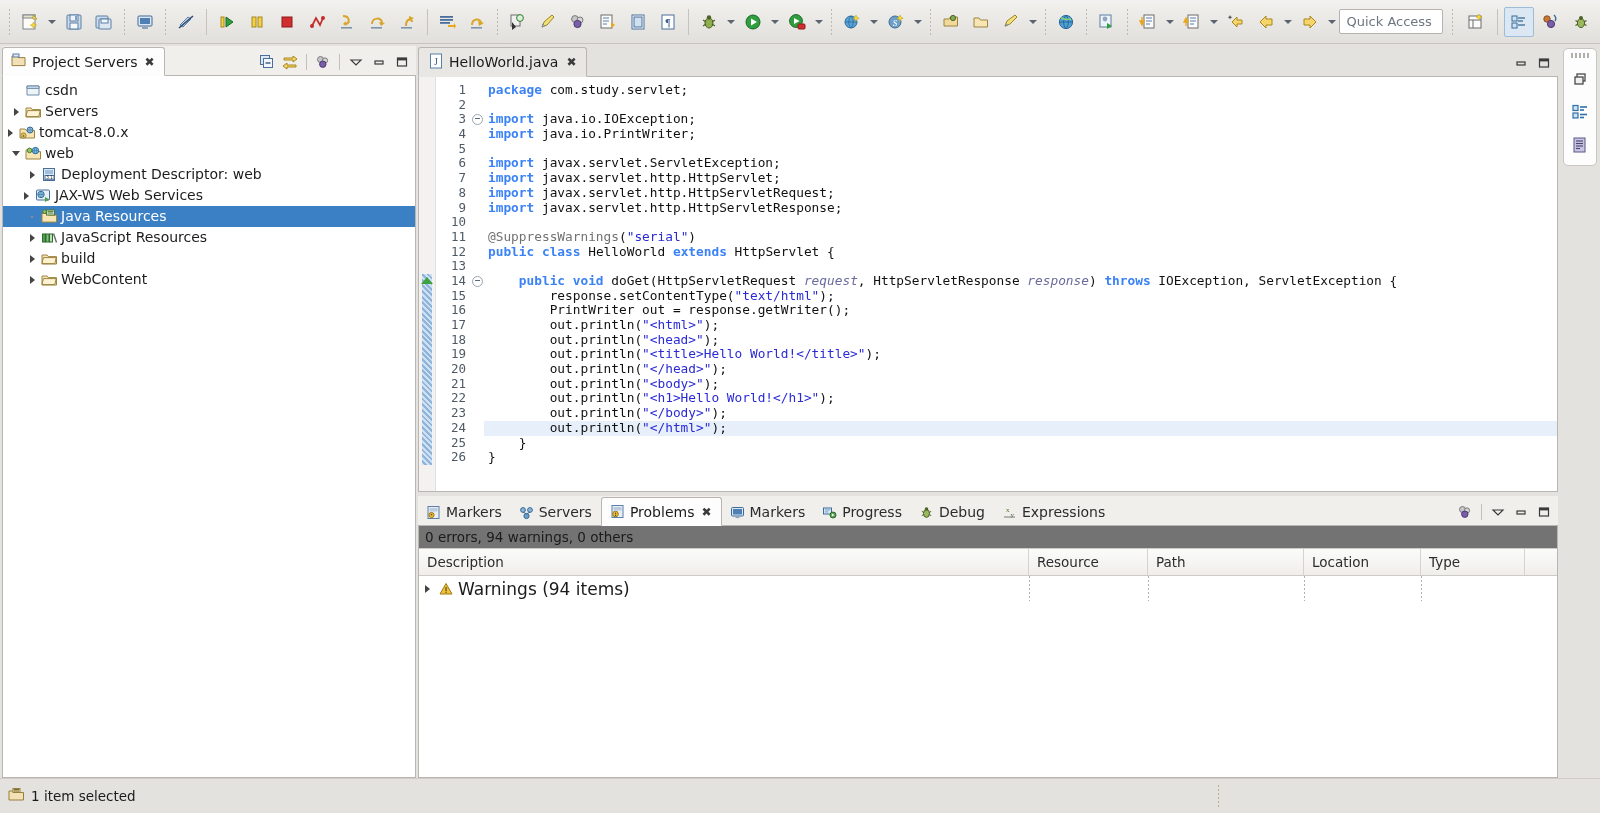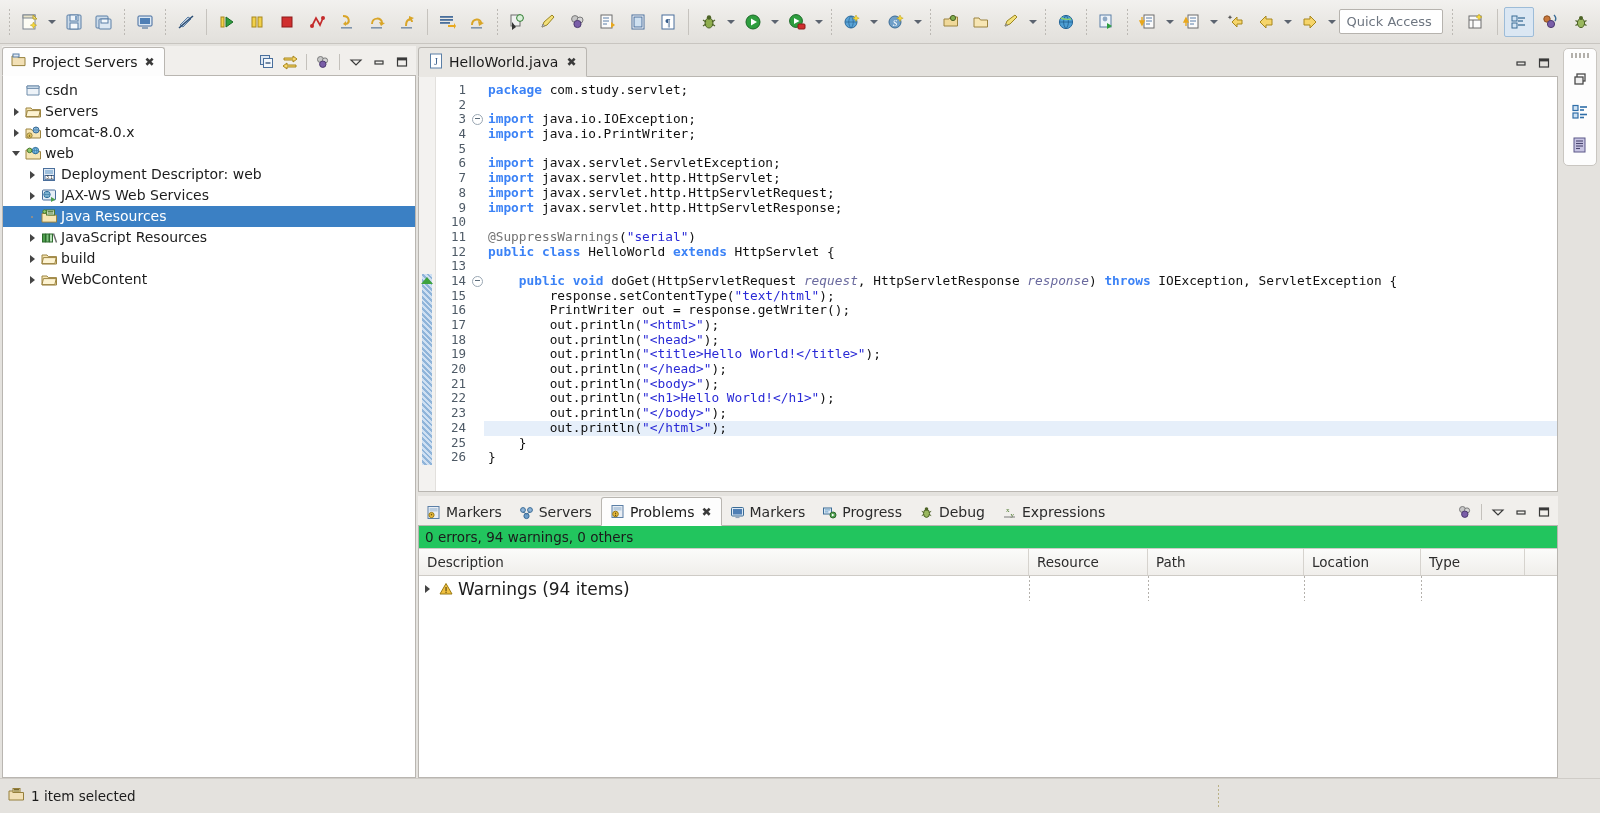--- a/index.html
+++ b/index.html
@@ -113,21 +113,21 @@
   .code .ln{height:14.7px;line-height:14.7px;padding-left:4px;}
   .code .ln.current{background:#e6effa;}
   .kw{color:#3b82f6;font-weight:bold;}
   .str{color:#2a2ad6;}
   .ann{color:#717171;}
   .param{color:#6a6a9e;font-style:italic;}
 
   
   .bottom{height:282px;flex:0 0 282px;display:flex;flex-direction:column;margin-top:4px;}
   .status-line{height:22px;flex:0 0 22px;display:flex;align-items:center;padding-left:6px;
-    font-size:13.5px;color:#1b1b1b;background:#22c55e;}
+    font-size:13.5px;color:#1b1b1b;background:#737373;}
   .ptable{flex:1 1 auto;display:flex;flex-direction:column;min-height:0;}
   .thead{display:flex;height:26px;flex:0 0 26px;align-items:stretch;
     background:linear-gradient(to bottom,#fbfbfa,#f0eeeb);
     border-top:1px solid #cecbc6;border-bottom:1px solid #cecbc6;font-size:13.5px;}
   .th{display:flex;align-items:center;padding-left:8px;box-sizing:border-box;
     border-right:1px solid #d6d3ce;color:#2c2c2c;cursor:default;}
   .tbody{flex:1 1 auto;position:relative;background:#fff;overflow:hidden;}
   .trow{display:flex;height:25px;font-size:17px;cursor:default;}
   .tcell{display:flex;align-items:center;gap:5px;padding-left:8px;box-sizing:border-box;height:25px;}
   .col-sep{position:absolute;top:0;bottom:0;width:1px;
@@ -585,21 +585,21 @@
                   <i class="right"></i>
                 </span>
                 <span class="ticon">
                   <svg width="17" height="15" viewBox="0 0 17 15">
                     <path d="M1 4 h5 l1.3 1.6 h8.2 v7.4 h-14.5 z" fill="#f7e6b4" stroke="#9c8440"></path>
                     <path d="M2.4 6.6 h12.8 l-1.4 6 h-12.8 z" fill="#fdf3d2" stroke="#9c8440"></path>
                   </svg>
                 </span>
                 <span class="tlabel">Servers</span>
               </div>
-              <div class="tree-row" style="padding-left: 6px;">
+              <div class="tree-row" style="padding-left: 0;">
                 <span class="tw">
                   <i class="right"></i>
                 </span>
                 <span class="ticon">
                   <svg width="17" height="15" viewBox="0 0 17 15">
                     <path d="M1 4 h5 l1.3 1.6 h8.2 v7.4 h-14.5 z" fill="#f7e6b4" stroke="#9c8440"></path>
                     <circle cx="11" cy="5" r="3" fill="#9fd0ef" stroke="#3b6c96"></circle>
                     <path d="M8.2 5 h5.6 M11 2.2 c1.5 1.6 1.5 4.2 0 5.6 M11 2.2 c-1.5 1.6 -1.5 4.2 0 5.6" stroke="#3b6c96" fill="none" stroke-width=".6"></path>
                     <circle cx="4.5" cy="10.5" r="2.6" fill="#f0d36a" stroke="#96803c"></circle>
                     <rect x="3.7" y="9.6" width="1.6" height="2.4" fill="#8a7426"></rect>
@@ -628,21 +628,21 @@
                 <span class="ticon">
                   <svg width="17" height="15" viewBox="0 0 17 15">
                     <rect x="2.5" y="1.5" width="11" height="12" fill="#dfe9f4" stroke="#4a6f9c"></rect>
                     <rect x="4" y="3" width="8" height="4" fill="#9fc0dd"></rect>
                     <rect x="4" y="8.5" width="9" height="4.2" fill="#fff" stroke="#4a6f9c"></rect>
                     <text x="8.5" y="12" font-size="4.6" text-anchor="middle" fill="#1b1b1b" font-family="sans-serif">3.1</text>
                   </svg>
                 </span>
                 <span class="tlabel">Deployment Descriptor: web</span>
               </div>
-              <div class="tree-row" style="padding-left: 22px;">
+              <div class="tree-row" style="padding-left: 16px;">
                 <span class="tw">
                   <i class="right"></i>
                 </span>
                 <span class="ticon">
                   <svg width="17" height="15" viewBox="0 0 17 15">
                     <rect x="1.5" y="2" width="13" height="10" rx="1" fill="#e6eef6" stroke="#4a6f9c"></rect>
                     <circle cx="6" cy="6.5" r="3.2" fill="#9fcfe8" stroke="#2f6e9c"></circle>
                     <path d="M2.9 6.5 h6.2 M6 3.3 c1.6 1.8 1.6 4.6 0 6.4 M6 3.3 c-1.6 1.8 -1.6 4.6 0 6.4" stroke="#2f6e9c" fill="none" stroke-width=".6"></path>
                     <path d="M10 9 L14.5 11.5 L10 14 Z" fill="#4d9e4d"></path>
                   </svg>

